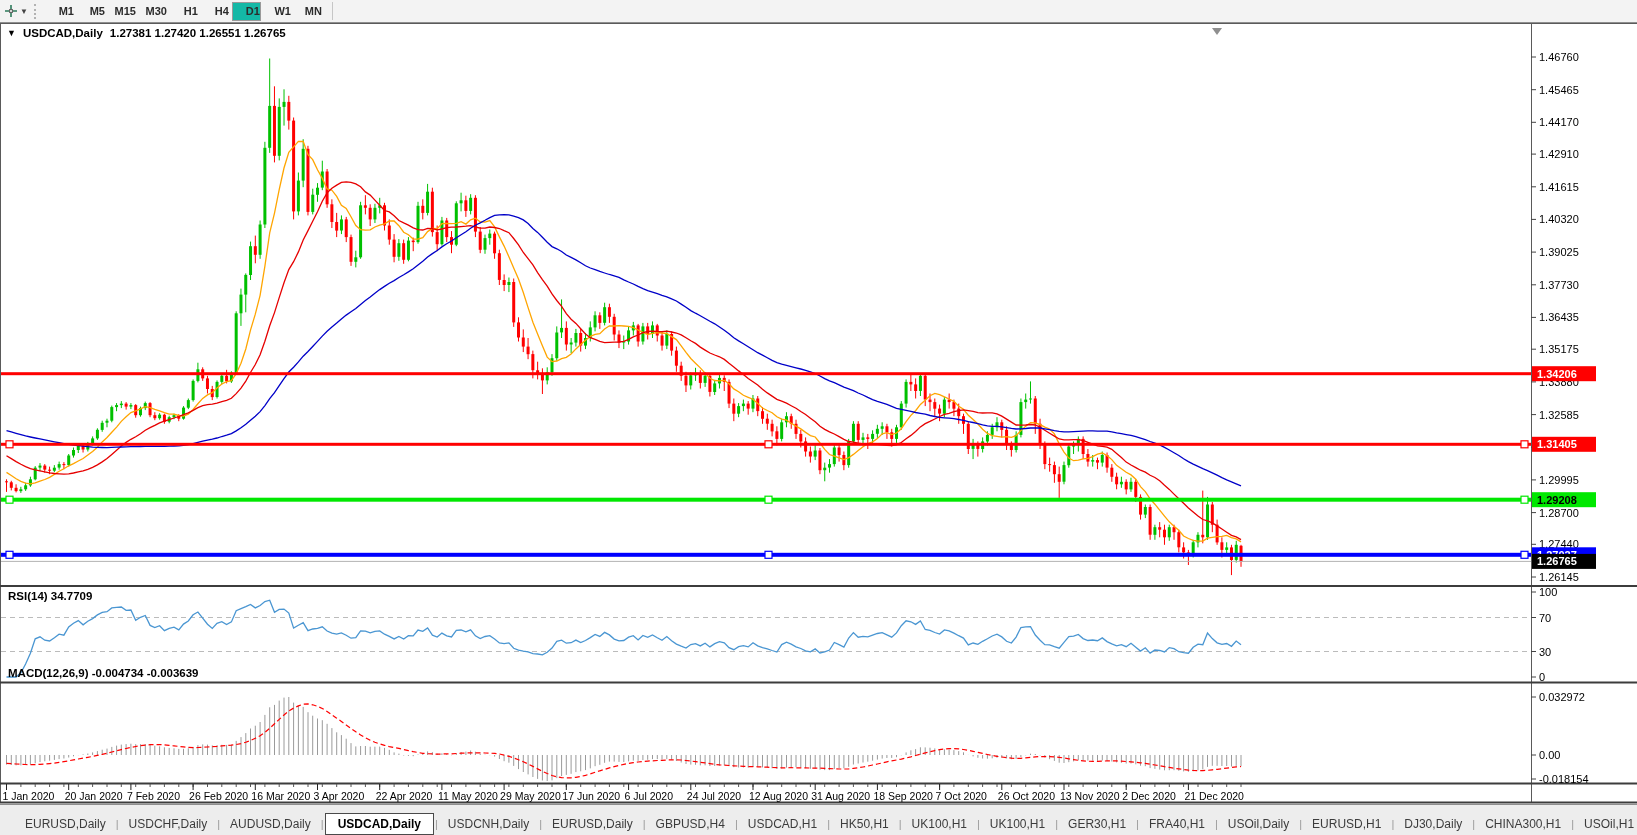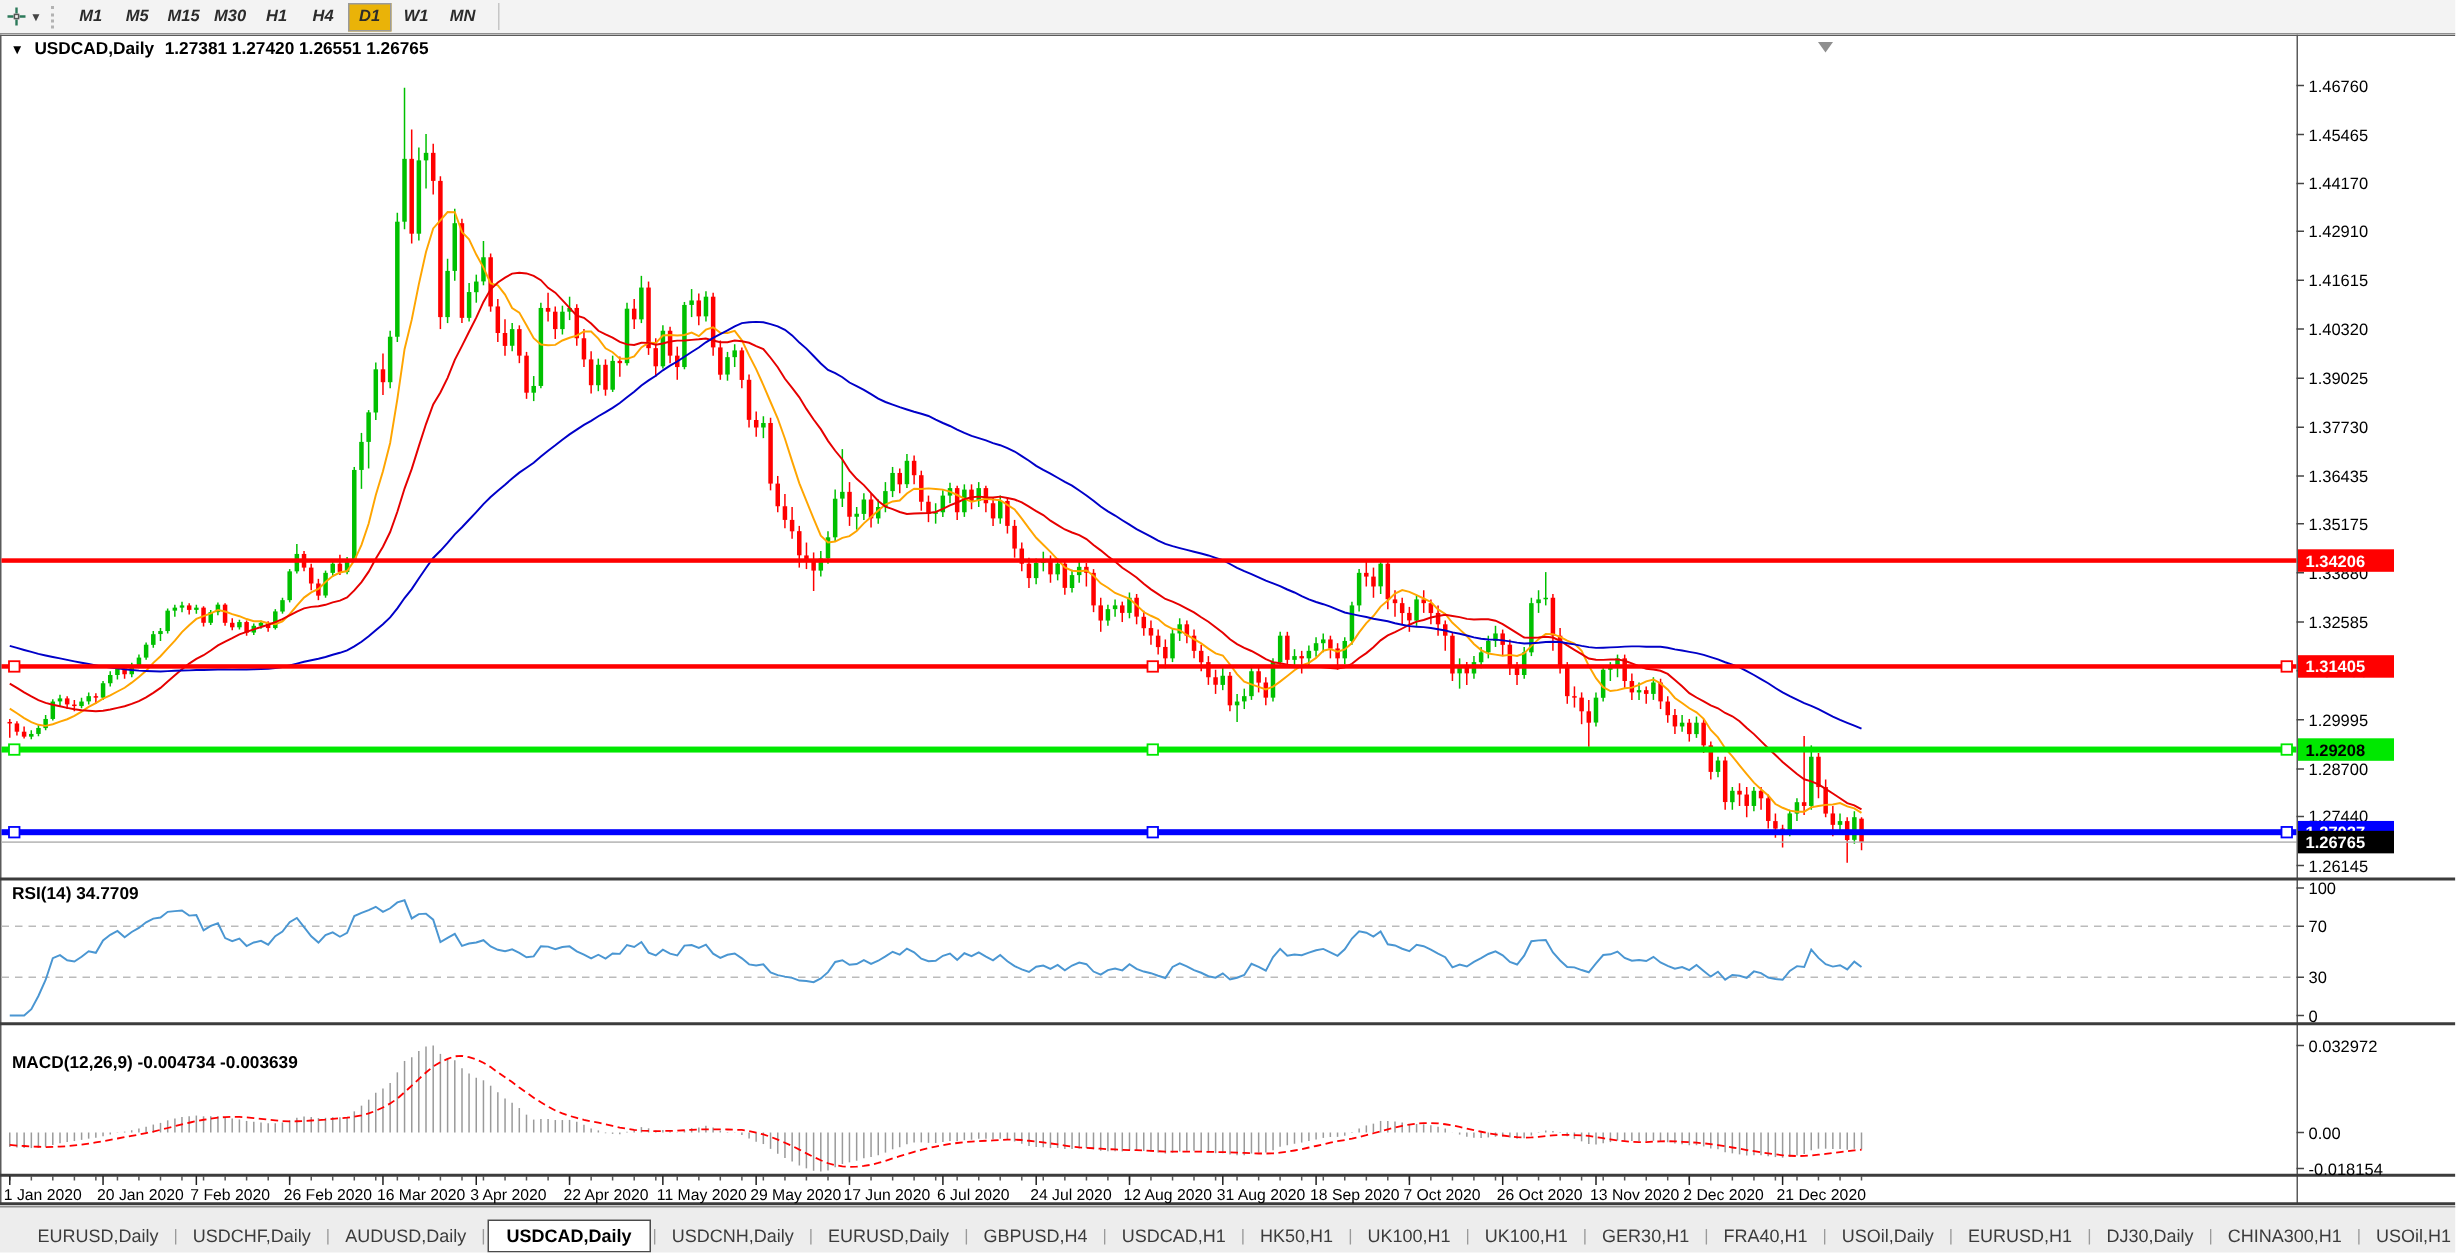--- a/index.html
+++ b/index.html
@@ -3,31 +3,31 @@
 <meta charset="utf-8">
 <style>
   html,body{margin:0;padding:0;}
   body{width:1637px;height:835px;position:relative;background:#fff;
        font-family:"Liberation Sans",sans-serif;overflow:hidden;}
   #toolbar{position:absolute;left:0;top:0;width:1637px;height:23px;background:#f3f3f3;
            border-bottom:1px solid #8e8e8e;display:flex;align-items:center;box-sizing:border-box;}
   #cursor-tool{display:flex;align-items:center;padding:0 4px;height:20px;}
   #cursor-tool .dd{font-size:8px;color:#444;margin-left:2px;}
   .grip{width:4px;height:15px;margin:0 5px 0 2px;border-left:2px dotted #b2b2b2;}
-  .tfbtn{min-width:27px;height:17px;line-height:17px;text-align:center;font-size:11px;
-         font-weight:700;color:#2b2b2b;margin:0 1px;border:1px solid transparent;font-style:italic;}
-  .tfbtn.active{background:#eab308;border:1px solid #9a9a9a;}
+  .tfbtn{min-width:27px;height:17px;line-height:17px;text-align:right;font-size:11px;
+         font-weight:700;color:#2b2b2b;margin:0 1px;border:1px solid transparent;}
+  .tfbtn.active{background:#14b8a6;border:1px solid #9a9a9a;}
   .tbsep{width:1px;height:18px;background:#c6c6c6;margin-left:8px;}
   #chart-region{position:absolute;left:0;top:23px;width:1637px;height:781px;background:#fff;}
   #chart-title{position:absolute;left:7px;top:4px;font-size:11.5px;font-weight:700;color:#000;
                display:flex;gap:7px;align-items:center;z-index:5;}
   #chart-title .arrow{font-size:9px;}
   .pane-label{position:absolute;left:8px;font-size:11.5px;font-weight:700;color:#000;z-index:5;}
   #rsi-label{top:567px;text-align:right;}
-  #macd-label{top:680px;}
+  #macd-label{top:644px;}
   #tab-bar{position:absolute;left:0;top:804px;width:1637px;height:39px;background:#ededed;
            border-top:1px solid #8e8e8e;display:flex;align-items:center;padding-left:16px;
            box-sizing:border-box;font-size:12px;color:#3c3c3c;}
   .tab{padding:3px 9px;white-space:nowrap;}
   .tab.active{background:#fff;border:1px solid #4a4a4a;font-weight:700;color:#000;padding:3px 12px;}
   .tabsep{color:#9a9a9a;margin:0 1px;font-size:11px;}
   svg text{font-family:"Liberation Sans",sans-serif;}
 </style>
 </head>
 <body>

